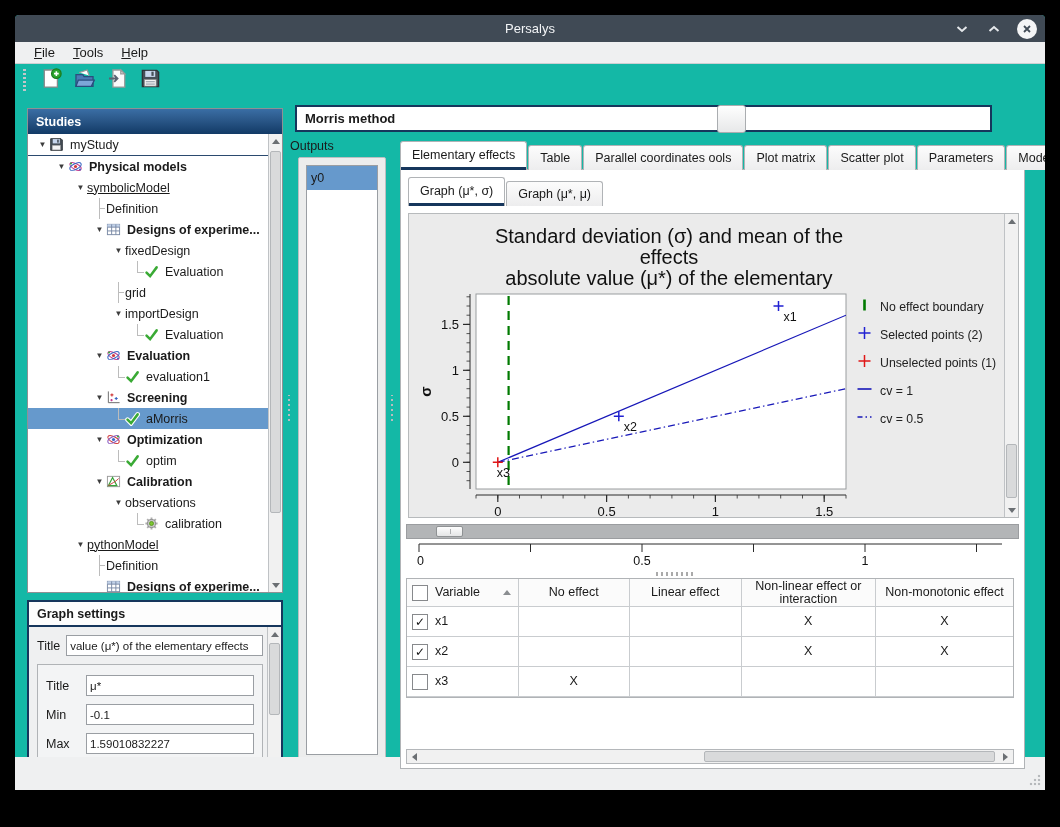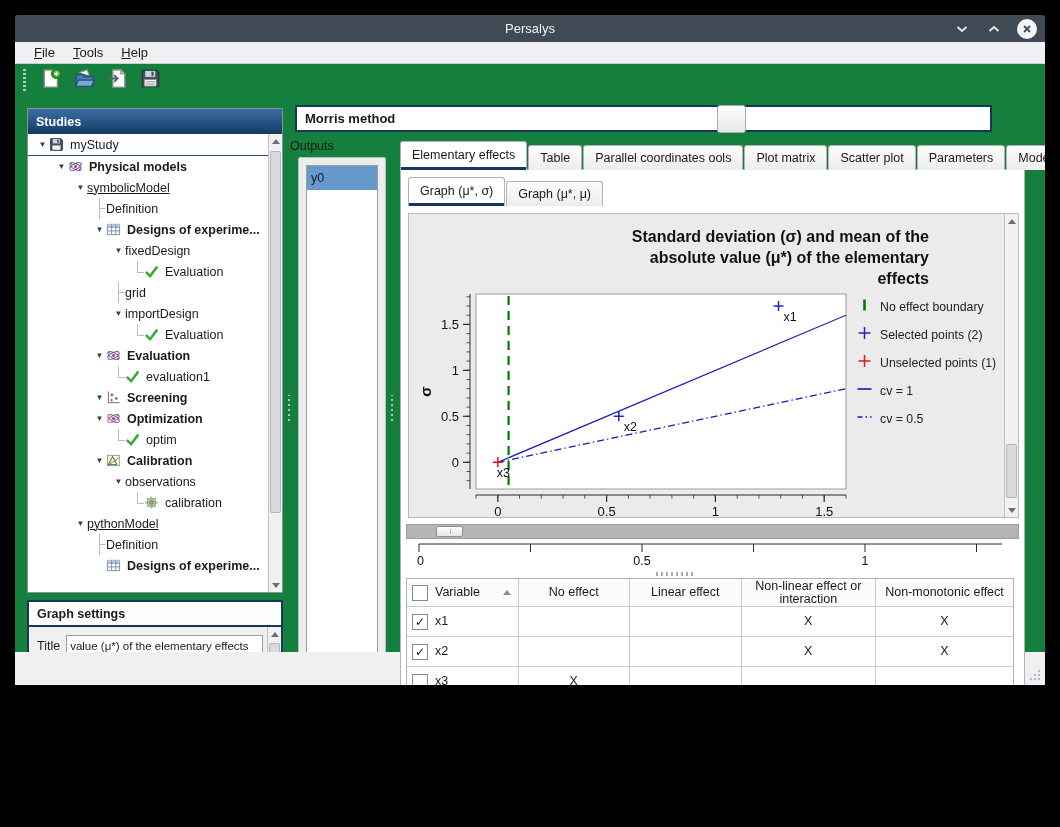--- a/index.html
+++ b/index.html
@@ -1,18 +1,18 @@
 <!DOCTYPE html>
 <html><head>
 <meta charset="utf-8">
 <style>
   html,body{margin:0;padding:0;background:#000;}
   body{width:1060px;height:827px;position:relative;overflow:hidden;
        font-family:"Liberation Sans","DejaVu Sans",sans-serif;font-size:12.5px;color:#1a1a1a;}
-  .window{position:absolute;left:15px;top:15px;width:1030px;height:670px;background:#15803d;border-radius:4px 4px 0 0;overflow:hidden;}
+  .window{position:absolute;left:15px;top:15px;width:1030px;height:775px;background:#14b8a6;border-radius:4px 4px 0 0;overflow:hidden;}
   
   .titlebar{position:absolute;left:0;top:0;width:100%;height:27px;background:#404a55;display:flex;align-items:center;}
   .tb-title{flex:1;text-align:center;color:#f2f4f6;font-size:13px;}
   .tb-btns{position:absolute;right:8px;top:0;height:27px;display:flex;align-items:center;gap:14px;}
   .tb-ico{width:18px;height:18px;display:inline-flex;align-items:center;justify-content:center;cursor:default;}
   .closecirc{width:20px;height:20px;border-radius:50%;background:#f4f5f6;display:inline-flex;align-items:center;justify-content:center;}
   
   .menubar{position:absolute;left:0;top:27px;width:100%;height:22px;background:#eff0f1;border-bottom:1px solid #cdd0d3;display:flex;align-items:center;padding-left:10px;box-sizing:border-box;}
   .menuitem{padding:2px 9px;font-size:13px;}
   .menuitem u{text-decoration:underline;}
@@ -75,21 +75,21 @@
   
   .tabwidget{position:absolute;left:385px;top:47px;width:625px;height:628px;}
   .tabbar{display:flex;align-items:flex-end;height:28px;position:relative;z-index:2;}
   .mtab{height:24px;line-height:24px;padding:0 11px;border:1px solid #b0b3b6;border-bottom:none;border-radius:3px 3px 0 0;background:linear-gradient(#fcfcfc,#ededee);margin-right:1px;font-size:12.5px;white-space:nowrap;}
   .mtab.active{height:28px;line-height:27px;background:#fff;box-shadow:inset 0 -3px 0 #16365c;}
   .tabframe{position:absolute;left:0;top:28px;width:625px;height:600px;background:#fff;border:1px solid #b0b3b6;box-sizing:border-box;margin-top:-1px;z-index:1;}
   .subbar{display:flex;align-items:flex-end;height:36px;padding:8px 0 0 7px;box-sizing:content-box;height:28px;}
   
   .scrollarea{position:absolute;left:7px;top:43px;width:611px;height:305px;border:1px solid #b7babc;box-sizing:border-box;}
   .canvas{position:absolute;left:0;top:0;right:14px;bottom:0;background:#ebebeb;overflow:hidden;}
-  .c-title{position:absolute;left:0;top:12px;width:520px;text-align:right;font-weight:bold;font-size:16px;line-height:21px;color:#111;}
+  .c-title{position:absolute;left:0;top:12px;width:520px;text-align:center;font-weight:normal;font-size:20px;line-height:21px;color:#111;}
   .legend{position:absolute;left:447px;top:84px;display:flex;flex-direction:column;gap:11px;}
   .leg-item{display:flex;align-items:center;gap:7px;font-size:12.3px;color:#222;white-space:nowrap;}
   .leg-item svg{width:17px;height:14px;flex:none;}
   
   .bslider{position:absolute;left:5px;top:354px;width:613px;height:15px;background:#b3b5b7;border:1px solid #9b9da0;box-sizing:border-box;}
   .bhandle{position:absolute;top:1px;bottom:1px;width:27px;background:linear-gradient(#fdfdfd,#e4e5e6);border:1px solid #8f9294;border-radius:2px;box-sizing:border-box;}
   .bhandle i{position:absolute;left:50%;top:2px;bottom:2px;width:1px;background:#aeb0b2;}
   .ruler{position:absolute;left:5px;top:373px;width:613px;height:27px;}
   .grip-h{position:absolute;left:255px;top:402px;width:40px;height:4px;background:repeating-linear-gradient(90deg,#aaa 0 2px,transparent 2px 5px);}
   
@@ -329,20 +329,33 @@
             <span class="ticon">
               <svg viewBox="0 0 16 16">
                 <path d="M2.5 1.5v12h12" fill="none" stroke="#666"></path>
                 <path d="M4.7 5.2h3.2M6.3 3.6v3.2" stroke="#d03a3a" stroke-width="1.2"></path>
                 <path d="M9.3 9h3.2M10.9 7.4v3.2" stroke="#3b66c2" stroke-width="1.2"></path>
                 <path d="M4.7 10.8h2.4M5.9 9.6v2.4" stroke="#c23b8f" stroke-width="1.1"></path>
               </svg>
             </span>
             <span class="tlabel b">Screening</span>
           </div>
+          <div class="trow sel">
+            <span class="sp" style="width: 84px;"></span>
+            <span class="conn elbow">
+              <i></i>
+            </span>
+            <span class="ticon">
+              <svg viewBox="0 0 16 16">
+                <path d="M2.7 9.2l3.8 3.8L13.5 3.6" fill="none" stroke="#fff" stroke-width="5" stroke-linecap="round"></path>
+                <path d="M2.7 9.2l3.8 3.8L13.5 3.6" fill="none" stroke="#3aaa35" stroke-width="2.7" stroke-linecap="round"></path>
+              </svg>
+            </span>
+            <span class="tlabel">aMorris</span>
+          </div>
           <div class="trow">
             <span class="sp" style="width: 65px;"></span>
             <span class="expander">▼</span>
             <span class="ticon">
               <svg viewBox="0 0 16 16">
                 <ellipse cx="8" cy="8" rx="6.6" ry="3" fill="none" stroke="#d03a3a" stroke-width="1.1" transform="rotate(28 8 8)"></ellipse>
                 <ellipse cx="8" cy="8" rx="6.6" ry="3" fill="none" stroke="#8a5ac2" stroke-width="1.1" transform="rotate(-28 8 8)"></ellipse>
                 <circle cx="8" cy="8" r="1.7" fill="#3b66c2"></circle>
                 <circle cx="12.8" cy="4.8" r="1.1" fill="#3ba33b"></circle>
               </svg>
@@ -496,22 +509,22 @@
       <div class="tabframe">
         <div class="subbar" id="sub-tabs">
             <span class="mtab active">Graph (μ*, σ)</span>
             <span class="mtab">Graph (μ*, μ)</span>
           </div>
 
         <div class="scrollarea">
           <div class="canvas">
             <div class="c-title" id="c-title">
                 <div>Standard deviation (σ) and mean of the</div>
+                <div>effects</div>
                 <div>absolute value (μ*) of the elementary</div>
-                <div>effects</div>
               </div>
             <svg id="chart-svg" width="440" height="303" style="position:absolute;left:0;top:0;">
                 <rect x="67" y="80" width="370" height="195" fill="#fff" stroke="#9a9d9f"></rect>
                 <path d="M61 80 V275" stroke="#2a2a2a"></path>
                 <path d="M57.5 266.7 H61" stroke="#2a2a2a" stroke-width="0.8"></path>
                 <path d="M57.5 257.5 H61" stroke="#2a2a2a" stroke-width="0.8"></path>
                 <path d="M57.5 248.3 H61" stroke="#2a2a2a" stroke-width="0.8"></path>
                 <path d="M57.5 239.1 H61" stroke="#2a2a2a" stroke-width="0.8"></path>
                 <path d="M57.5 229.9 H61" stroke="#2a2a2a" stroke-width="0.8"></path>
                 <path d="M57.5 220.7 H61" stroke="#2a2a2a" stroke-width="0.8"></path>

